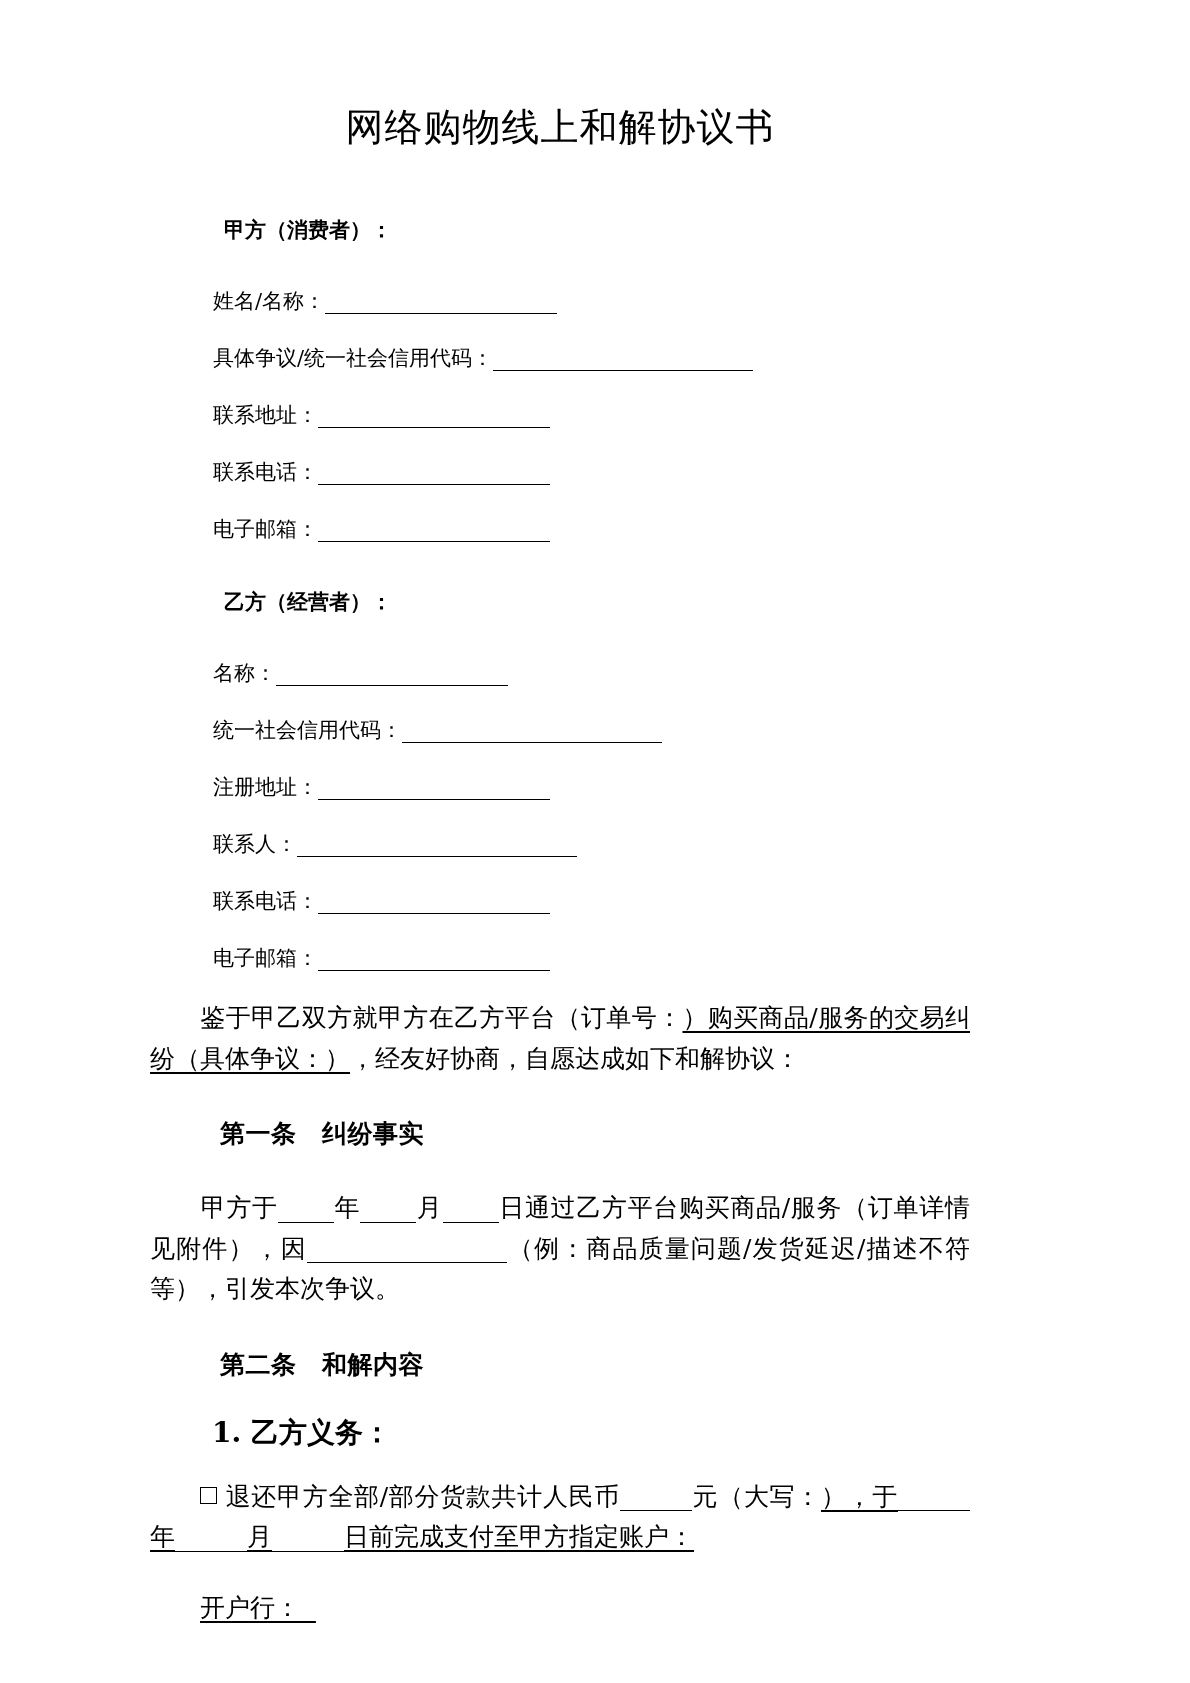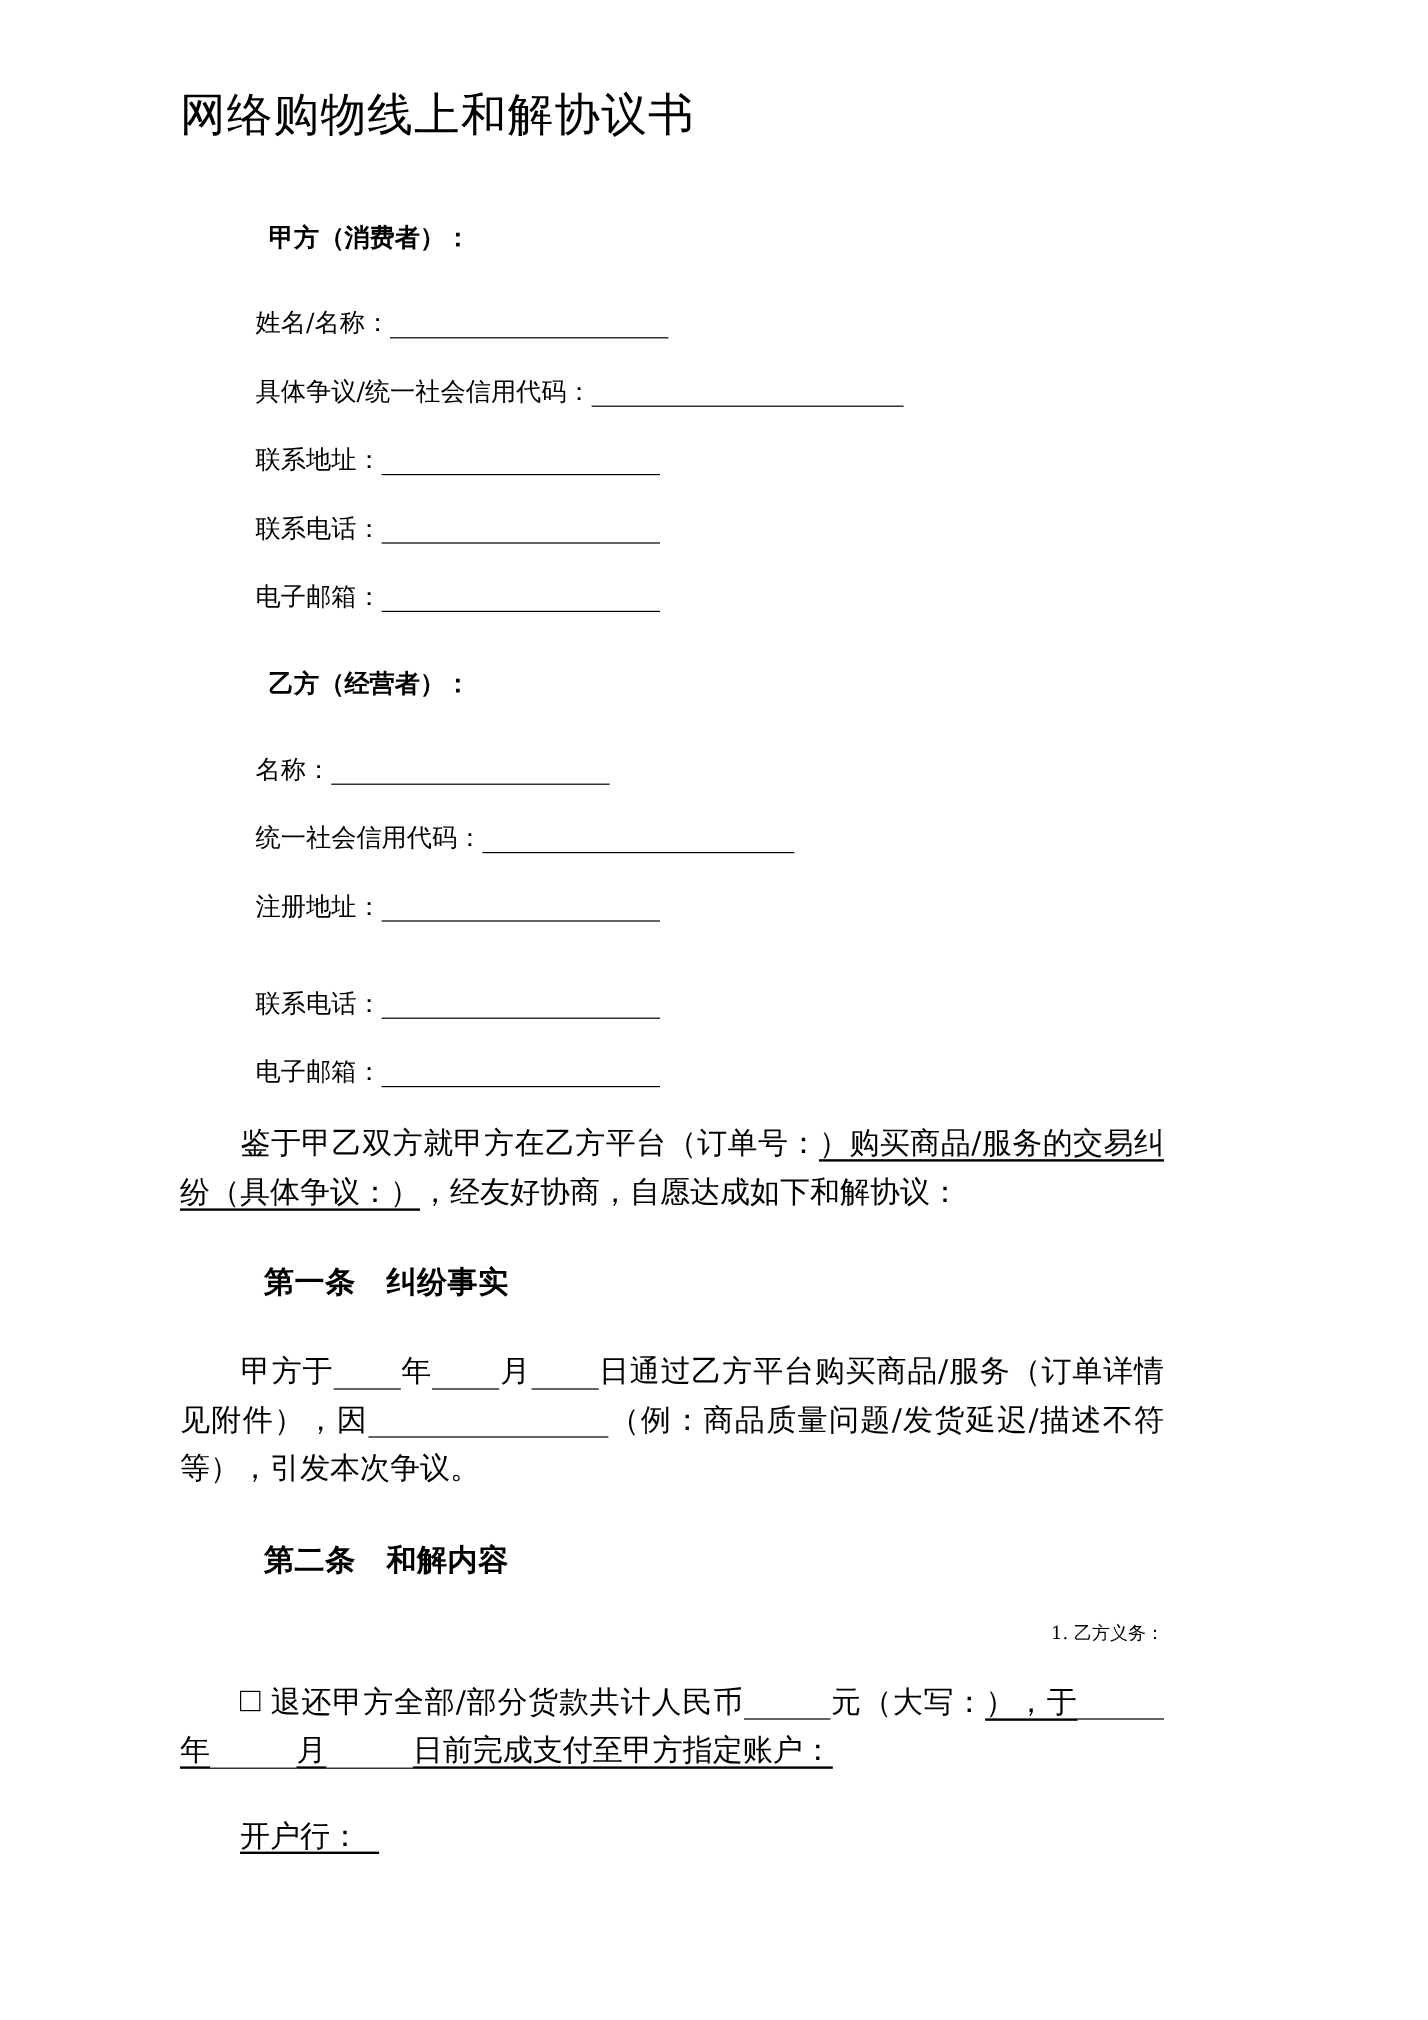--- a/index.html
+++ b/index.html
@@ -26,22 +26,22 @@
   .content {
     position: absolute;
     left: 150px;
     top: 0;
     width: 820px;
   }
 
   
   .doc-title {
     margin: 0;
-    padding-top: 73px;
-    text-align: left;
+    padding-top: 105px;
+    text-align: center;
     font-family: "DejaVu Sans", "Liberation Sans", sans-serif;
     font-size: 38px;
     font-weight: 400;
     letter-spacing: 1px;
     line-height: 1.2;
   }
 
   
   .party-heading {
     font-size: 21px;
@@ -80,26 +80,25 @@
 
   .section-heading {
     font-size: 25px;
     font-weight: bold;
     margin: 12px;
     padding-left: 58px;
     line-height: 1.0;
     letter-spacing: 0.5px;
   }
   .list-heading {
-    font-size: 15px;
-    font-weight: normal;
+    font-size: 28px;
+    font-weight: bold;
     margin: 0;
     padding-left: 62px;
     line-height: 1.0;
-    text-align: right;
   }
   .inline-blank {
     display: inline-block;
     border-bottom: 1.6px solid #000;
     height: 1.0em;
     vertical-align: -0.26em;
   }
   .ib-xs { width: 56px; }
   .ib-sm { width: 72px; }
   .ib-md { width: 200px; }
@@ -172,20 +171,23 @@
     <p class="field-row">
       <span>统一社会信用代码：</span><span class="blank b-lg"></span>
     </p>
     <div class="sp-c"></div>
 
     <p class="field-row">
       <span>注册地址：</span><span class="blank b-med"></span>
     </p>
     <div class="sp-c"></div>
 
+    <p class="field-row">
+      <span>联系人：</span><span class="blank b-xl"></span>
+    </p>
     <div class="sp-c"></div>
 
     <p class="field-row">
       <span>联系电话：</span><span class="blank b-med"></span>
     </p>
     <div class="sp-c"></div>
 
     <p class="field-row">
       <span>电子邮箱：</span><span class="blank b-med"></span>
     </p>

